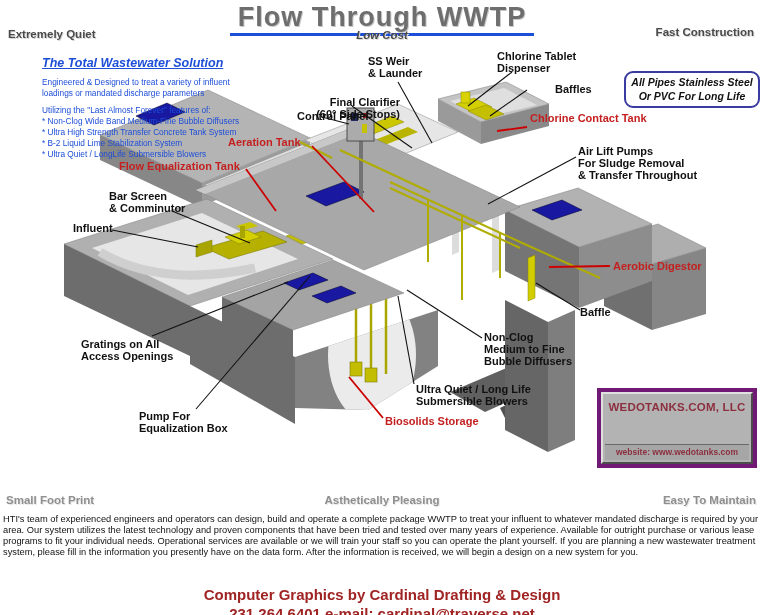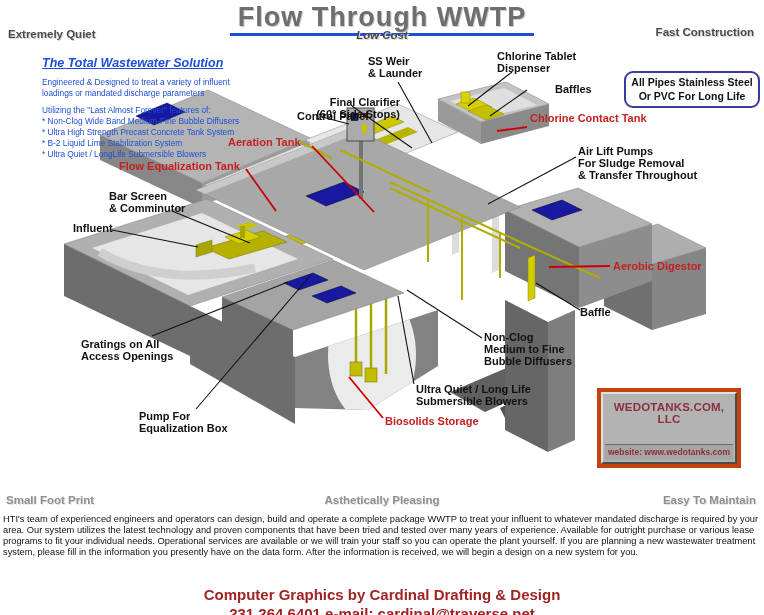--- a/index.html
+++ b/index.html
@@ -18,28 +18,28 @@
   .solution{position:absolute;left:6px;top:56px;width:232px;z-index:3;color:#1d4ed8;margin-left:36px;}
   .solution h2{margin:0 0 7px 0;font-size:12.5px;font-style:italic;font-weight:bold;
                text-decoration:underline;}
   .solution .intro{font-size:8.3px;line-height:1.3;white-space:pre-line;margin-bottom:6px;}
   .solution .feat-title{font-size:8.3px;line-height:1.3;margin-bottom:1px;}
   .solution .feat{font-size:8.3px;line-height:1.32;}
   
   .pipes-note{position:absolute;left:624px;top:71px;width:130px;border:2px solid #3a3aa0;
               border-radius:9px;background:#fff;font-weight:bold;font-size:10.5px;
               color:#111;text-align:center;padding:3px 1px;line-height:1.3;
-              white-space:pre-line;z-index:3;}
+              white-space:pre-line;z-index:3;font-style:italic;}
   
   .lbl{position:absolute;font-weight:bold;font-size:11px;line-height:1.1;color:#111;
        white-space:pre-line;z-index:3;}
   .lbl.red{color:#c42020;}
   .lbl.ctr{text-align:center;}
   
-  .wedo{position:absolute;left:597px;top:388px;width:144px;height:80px;background:#c2410c;
+  .wedo{position:absolute;left:597px;top:388px;width:160px;height:80px;background:#701a75;
         z-index:3;}
   .wedo-inner{position:absolute;left:4px;top:4px;right:4px;bottom:4px;background:#b3b3b3;
         border-top:2px solid #e0e0e0;border-left:2px solid #e0e0e0;
         border-bottom:2px solid #4c4c4c;border-right:2px solid #4c4c4c;}
   .wedo-name{position:absolute;top:7px;left:0;right:0;text-align:center;font-weight:bold;
         font-size:11.5px;color:#8c2f3f;letter-spacing:0.2px;}
   .wedo-site{position:absolute;left:2px;right:2px;bottom:2px;background:#a6a6a6;
         border-top:1px solid #6a6a6a;text-align:center;font-weight:bold;font-size:8.5px;
         color:#8c2f3f;padding:2px 0 3px 0;}
   
@@ -62,21 +62,21 @@
 <div class="tag emboss" style="left:6px;top:494px;">Small Foot Print</div>
 <div class="tag emboss" style="left:0;right:0;top:494px;text-align:center;">Asthetically Pleasing</div>
 <div class="tag emboss" style="right:8px;top:494px;">Easy To Maintain</div>
 
 <div class="solution">
   <h2>The Total Wastewater Solution</h2>
   <div class="intro">Engineered &amp; Designed to treat a variety of influent
 loadings or mandated discharge parameters</div>
   <div class="feat-title">Utilizing the "Last Almost Forever" features of:</div>
   <div class="feat">* Non-Clog Wide Band Medium-Fine Bubble Diffusers</div>
-  <div class="feat">* Ultra High Strength Precast Concrete Tank System</div>
+  <div class="feat">* Ultra High Strength Transfer Concrete Tank System</div>
   <div class="feat">* B-2 Liquid Lime Stabilization System</div>
   <div class="feat">* Ultra Quiet / LongLife Submersible Blowers</div>
 </div>
 
 <div class="pipes-note">All Pipes Stainless Steel
 Or PVC For Long Life</div>
 
 <svg class="plant" width="764" height="615" viewBox="0 0 764 615">
   <g>
 

